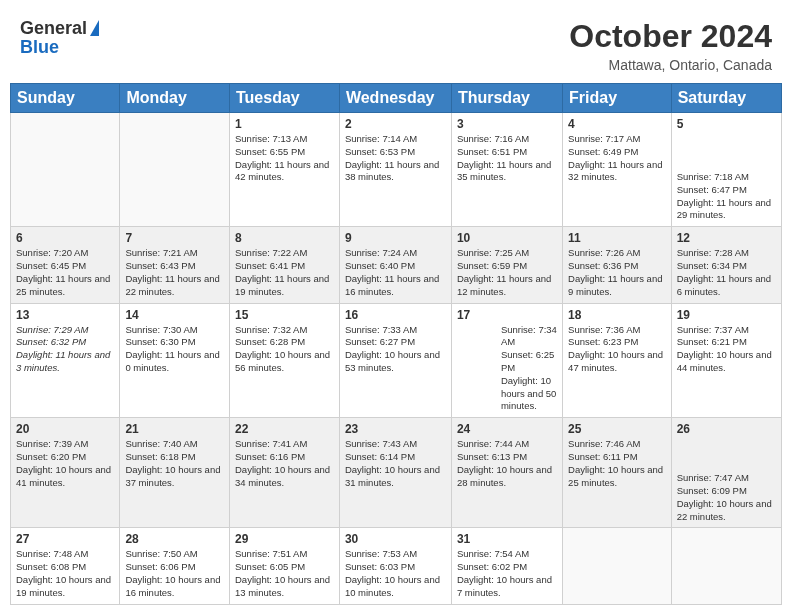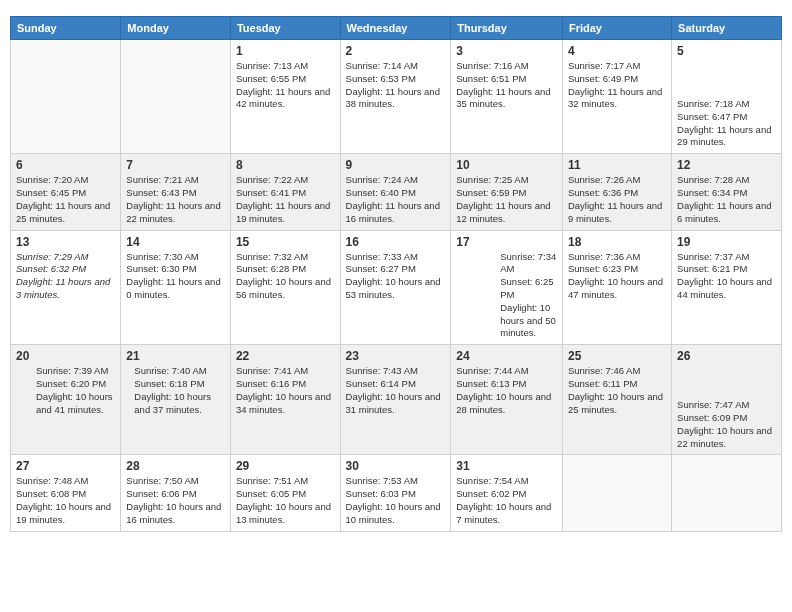--- a/index.html
+++ b/index.html
@@ -38,21 +38,21 @@
       width: 100%;
       border-collapse: collapse;
       margin-top: 6px;
       font-size: 10px;
     }
     .calendar th {
       background: #3a7fc1;
       color: #fff;
       text-align: left;
       padding: 5px 6px;
-      font-size: 11px;
+      font-size: 16px;
       font-weight: bold;
       border: 1px solid #2d6aa3;
     }
     .calendar td {
       vertical-align: top;
       padding: 4px 5px;
       border: 1px solid #d0d0d0;
       width: 113px;
       min-height: 80px;
       color: #333;
@@ -73,20 +73,33 @@
       line-height: 1.35;
     }
     .row-shaded td {
       background: #f0f0f0;
     }
   </style>
 </head>
 <body>
 
 <div>
+  <div class="header">
+    <div class="logo">
+      <div style="display:flex;align-items:center;">
+        <span style="font-size:18px;font-weight:bold;color:#333;">General</span>
+        <span style="display:inline-block;width:0;height:0;border-left:9px solid transparent;border-bottom:16px solid #1a6bbf;margin-left:3px;margin-bottom:1px;"></span>
+      </div>
+      <div style="font-size:18px;font-weight:bold;color:#1a6bbf;margin-top:-2px;">Blue</div>
+    </div>
+    <div class="title-block">
+      <div class="month-title">October 2024</div>
+      <div class="location">Mattawa, Ontario, Canada</div>
+    </div>
+  </div>
 
   <table class="calendar">
     <thead>
       <tr>
       <th>Sunday</th>
           <th>Monday</th>
           <th>Tuesday</th>
           <th>Wednesday</th>
           <th>Thursday</th>
           <th>Friday</th>
@@ -212,27 +225,27 @@
           <td>
             <div class="day-num">19</div>
             <div class="cell-text" style="white-space: pre-line;">Sunrise: 7:37 AM
 Sunset: 6:21 PM
 Daylight: 10 hours and 44 minutes.</div>
           </td>
         </tr>
         <tr class="row-shaded">
           <td>
             <div class="day-num">20</div>
-            <div class="cell-text" style="white-space: pre-line; margin-left: 20px;">Sunrise: 7:39 AM
+            <div class="cell-text" style="white-space: pre-line;">Sunrise: 7:39 AM
 Sunset: 6:20 PM
 Daylight: 10 hours and 41 minutes.</div>
           </td>
           <td>
             <div class="day-num">21</div>
-            <div class="cell-text" style="white-space: pre-line; margin-left: 8px;">Sunrise: 7:40 AM
+            <div class="cell-text" style="white-space: pre-line;">Sunrise: 7:40 AM
 Sunset: 6:18 PM
 Daylight: 10 hours and 37 minutes.</div>
           </td>
           <td>
             <div class="day-num">22</div>
             <div class="cell-text" style="white-space: pre-line;">Sunrise: 7:41 AM
 Sunset: 6:16 PM
 Daylight: 10 hours and 34 minutes.</div>
           </td>
           <td>

